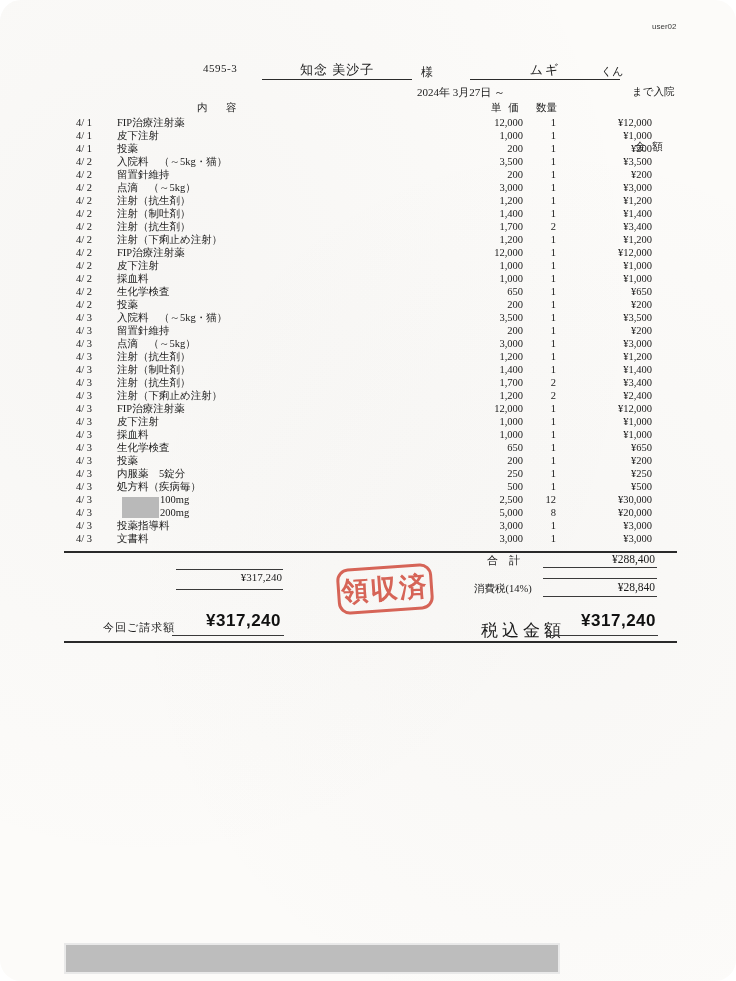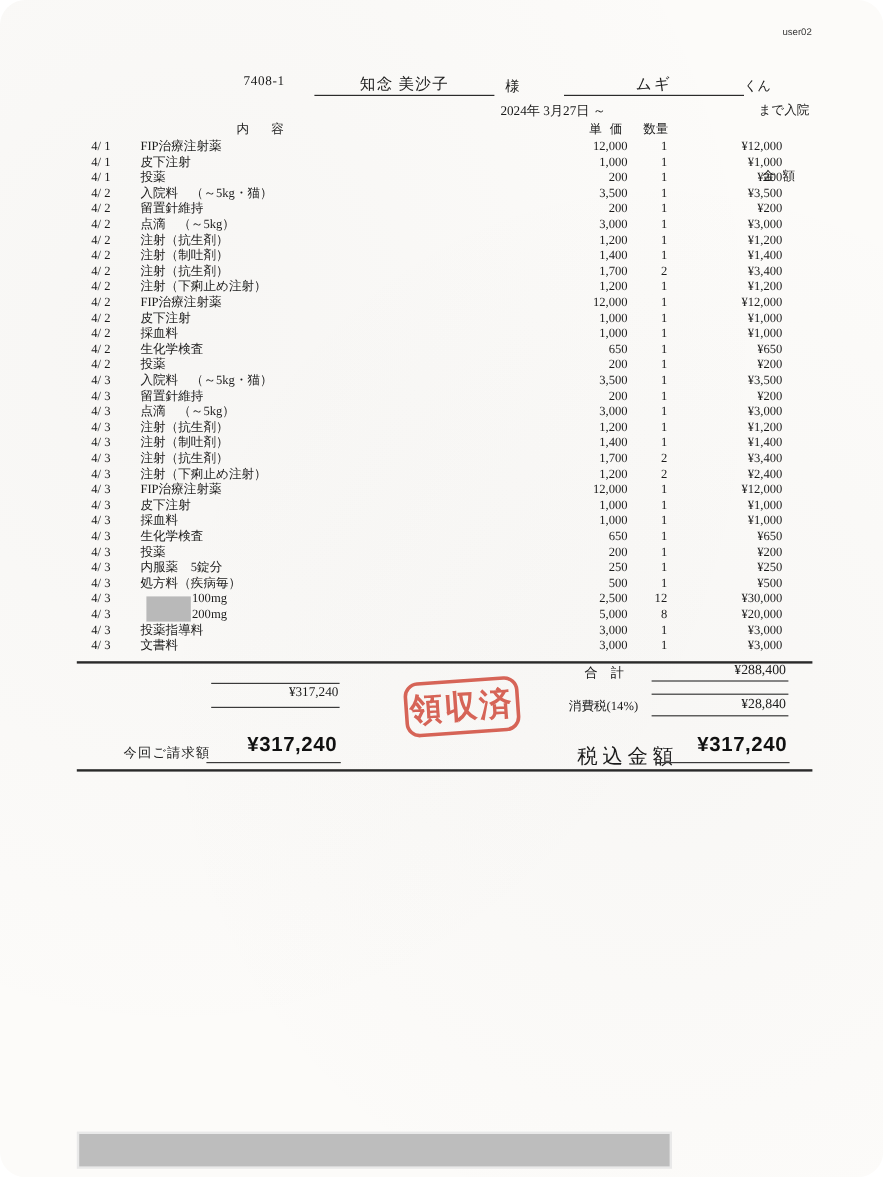--- a/index.html
+++ b/index.html
@@ -21,21 +21,21 @@
   }
   .abs{position:absolute;}
   .corner-user{left:652px;top:22px;font-size:8px;font-family:"Liberation Sans",sans-serif;color:#3a3a3a;}
   .doc-title{left:0;right:0;top:30px;text-align:center;font-size:17px;font-weight:bold;letter-spacing:12px;text-indent:12px;color:#151515;}
   .invoice-no{left:203px;top:62px;font-size:11px;letter-spacing:.5px;}
   .name-line{left:262px;top:79px;width:150px;height:1px;background:#2b2b2b;}
   .client-name{left:262px;top:61px;width:150px;text-align:center;font-size:13px;letter-spacing:1px;}
   .honorific{left:421px;top:64px;font-size:12px;}
   .pet-line{left:470px;top:79px;width:150px;height:1px;background:#2b2b2b;}
   .pet-name{left:470px;top:61px;width:150px;text-align:center;font-size:13px;letter-spacing:2px;}
-  .pet-honorific{left:620px;top:64px;font-size:11px;}
+  .pet-honorific{left:601px;top:64px;font-size:11px;}
   .date-range{left:417px;top:85px;font-size:11px;}
   .hosp-note{left:632px;top:85px;font-size:10.5px;}
 
   .col-head{top:101px;font-size:10.5px;color:#222;}
   .ch-content{left:197px;letter-spacing:4px;}
   .ch-unit{left:491px;letter-spacing:2px;}
   .ch-qty{left:536px;}
   .ch-amount{left:635px;letter-spacing:2px;margin-top:39px;}
 
   .rows{position:absolute;left:0;top:116px;width:736px;}
@@ -88,21 +88,21 @@
   .bottom-gray-bar{left:66px;top:945px;width:492px;height:27px;background:#bdbdbd;box-shadow:0 0 0 2px #e9e9e9;}
 </style>
 </head>
 <body>
 
 <div class="page">
 
   <div class="abs corner-user">user02</div>
 
 
-  <div class="abs invoice-no">7408-1</div>
+  <div class="abs invoice-no">4595-3</div>
   <div class="abs client-name">知念 美沙子</div>
   <div class="abs name-line"></div>
   <div class="abs honorific">様</div>
   <div class="abs pet-name">ムギ</div>
   <div class="abs pet-line"></div>
   <div class="abs pet-honorific">くん</div>
   <div class="abs date-range">2024年 3月27日 ～</div>
   <div class="abs hosp-note">まで入院</div>
 
   <div class="abs col-head ch-content">内　容</div>

